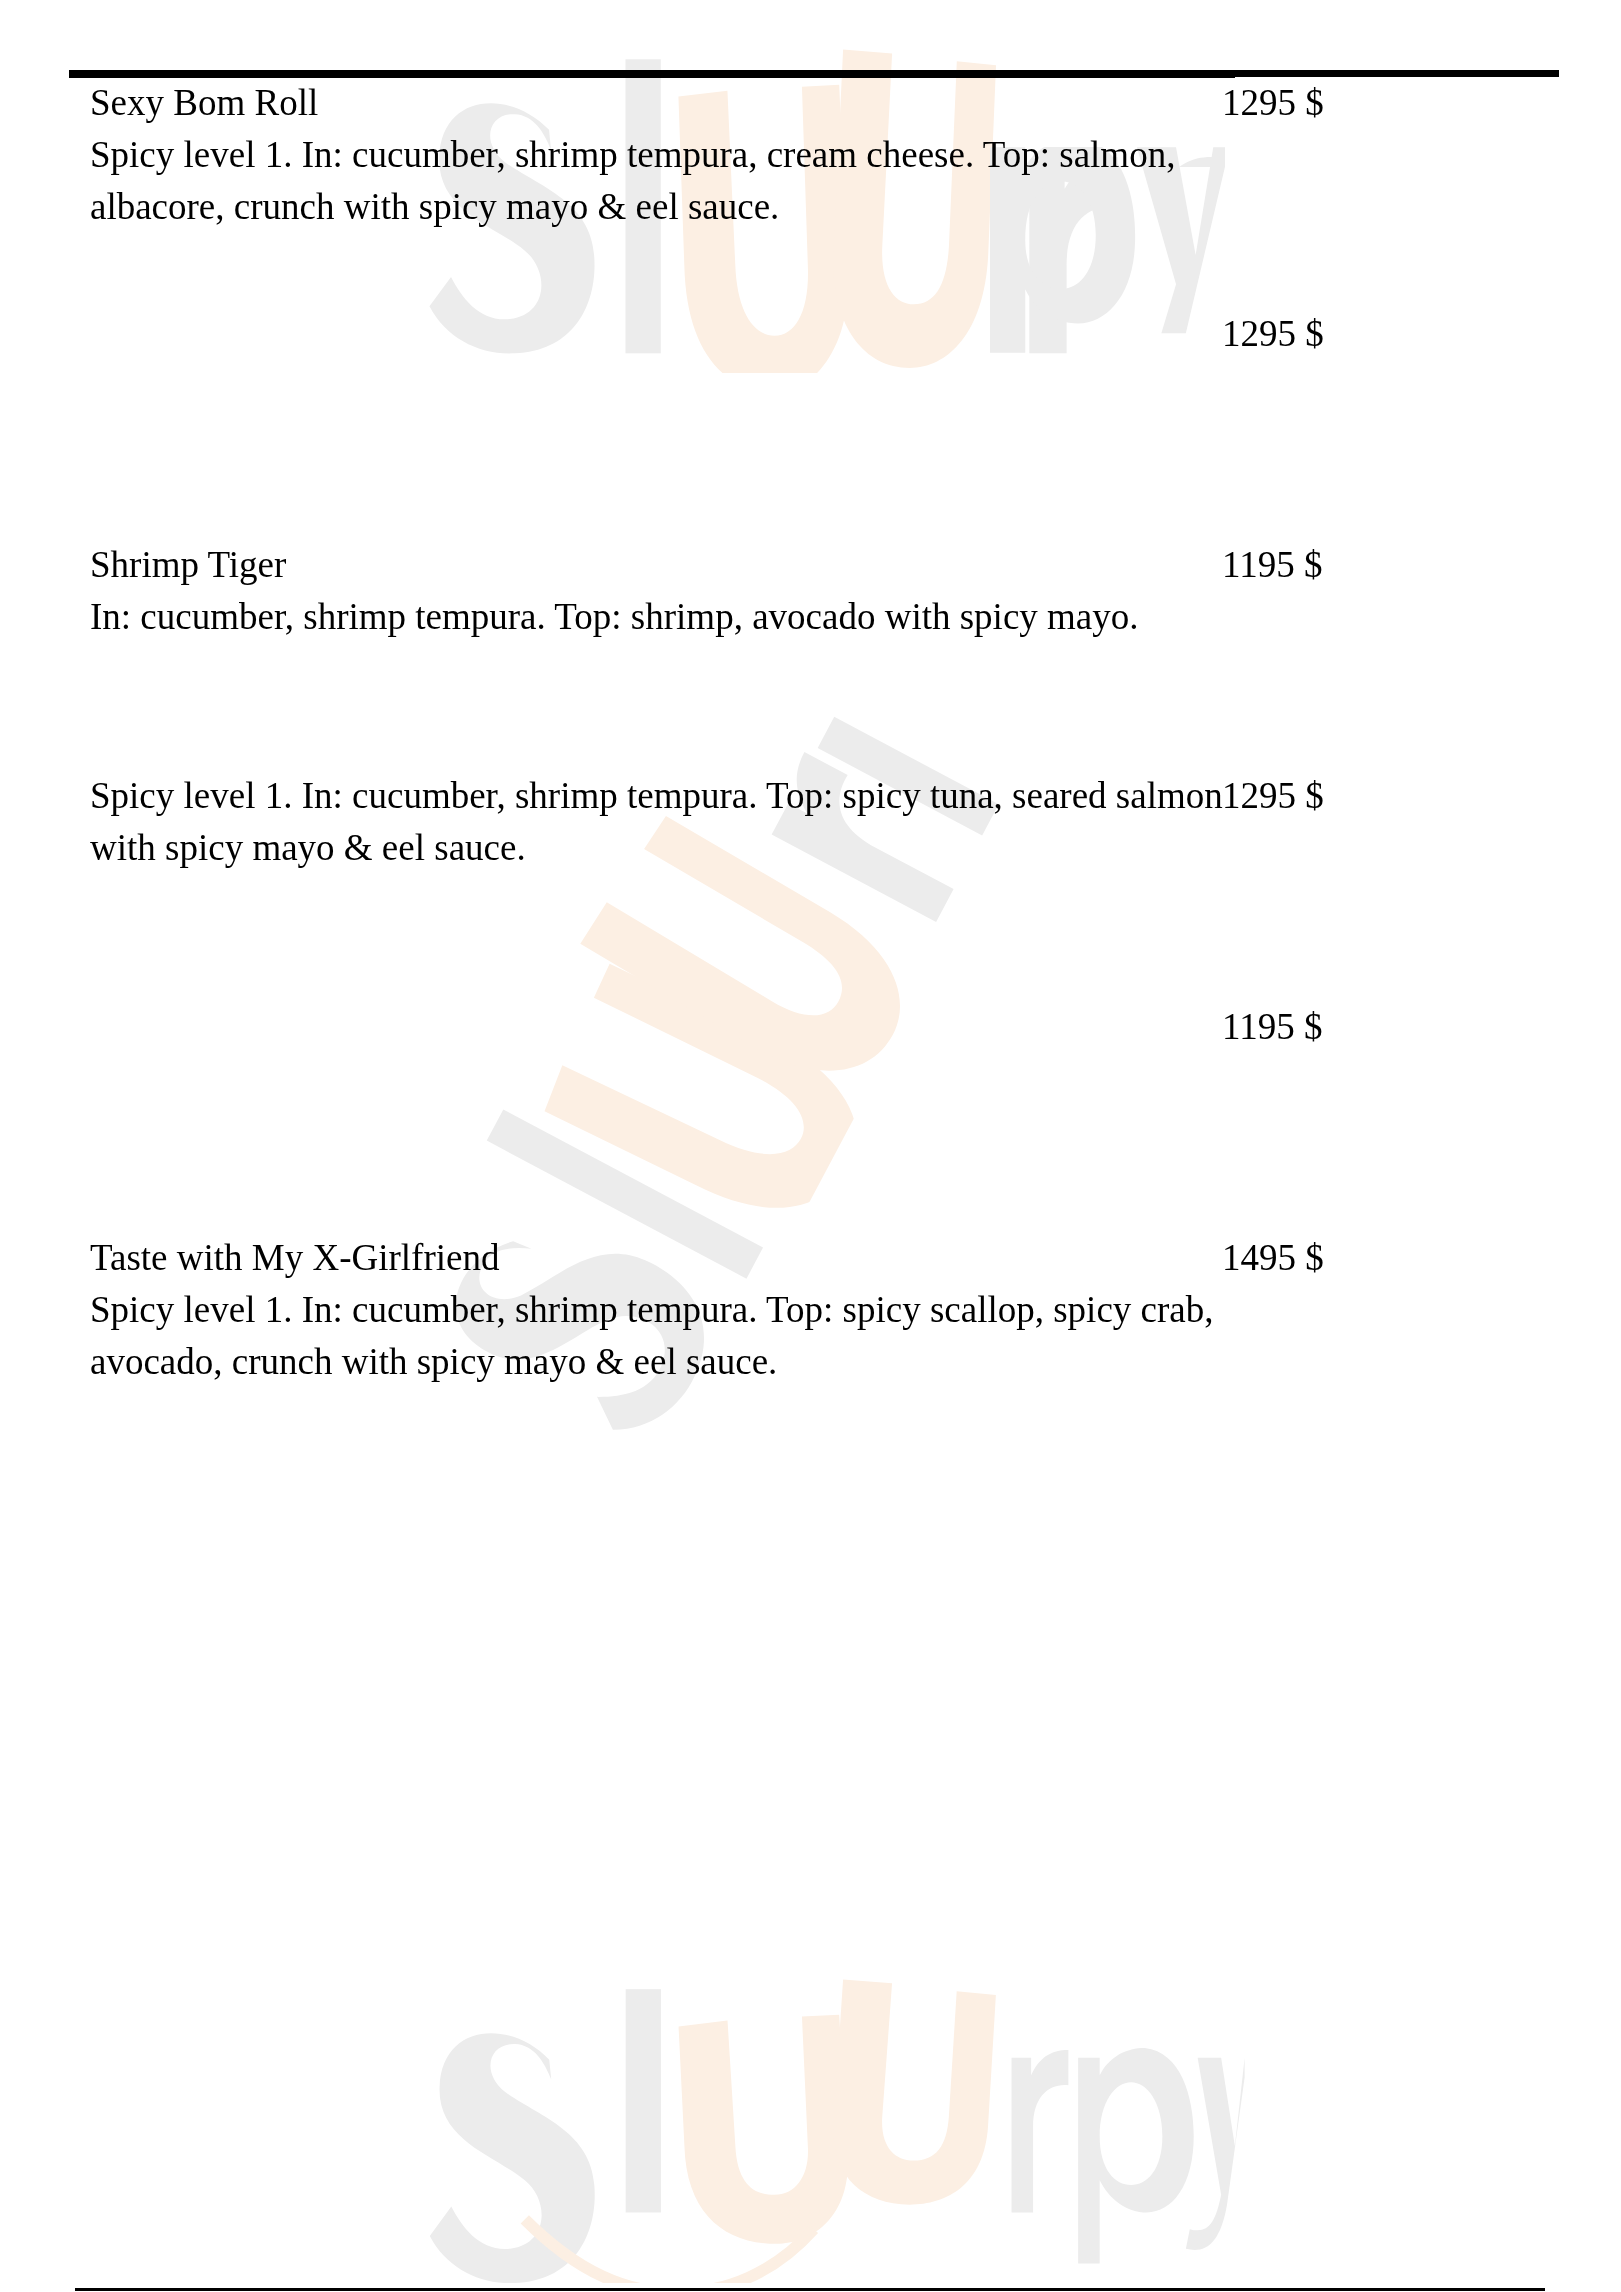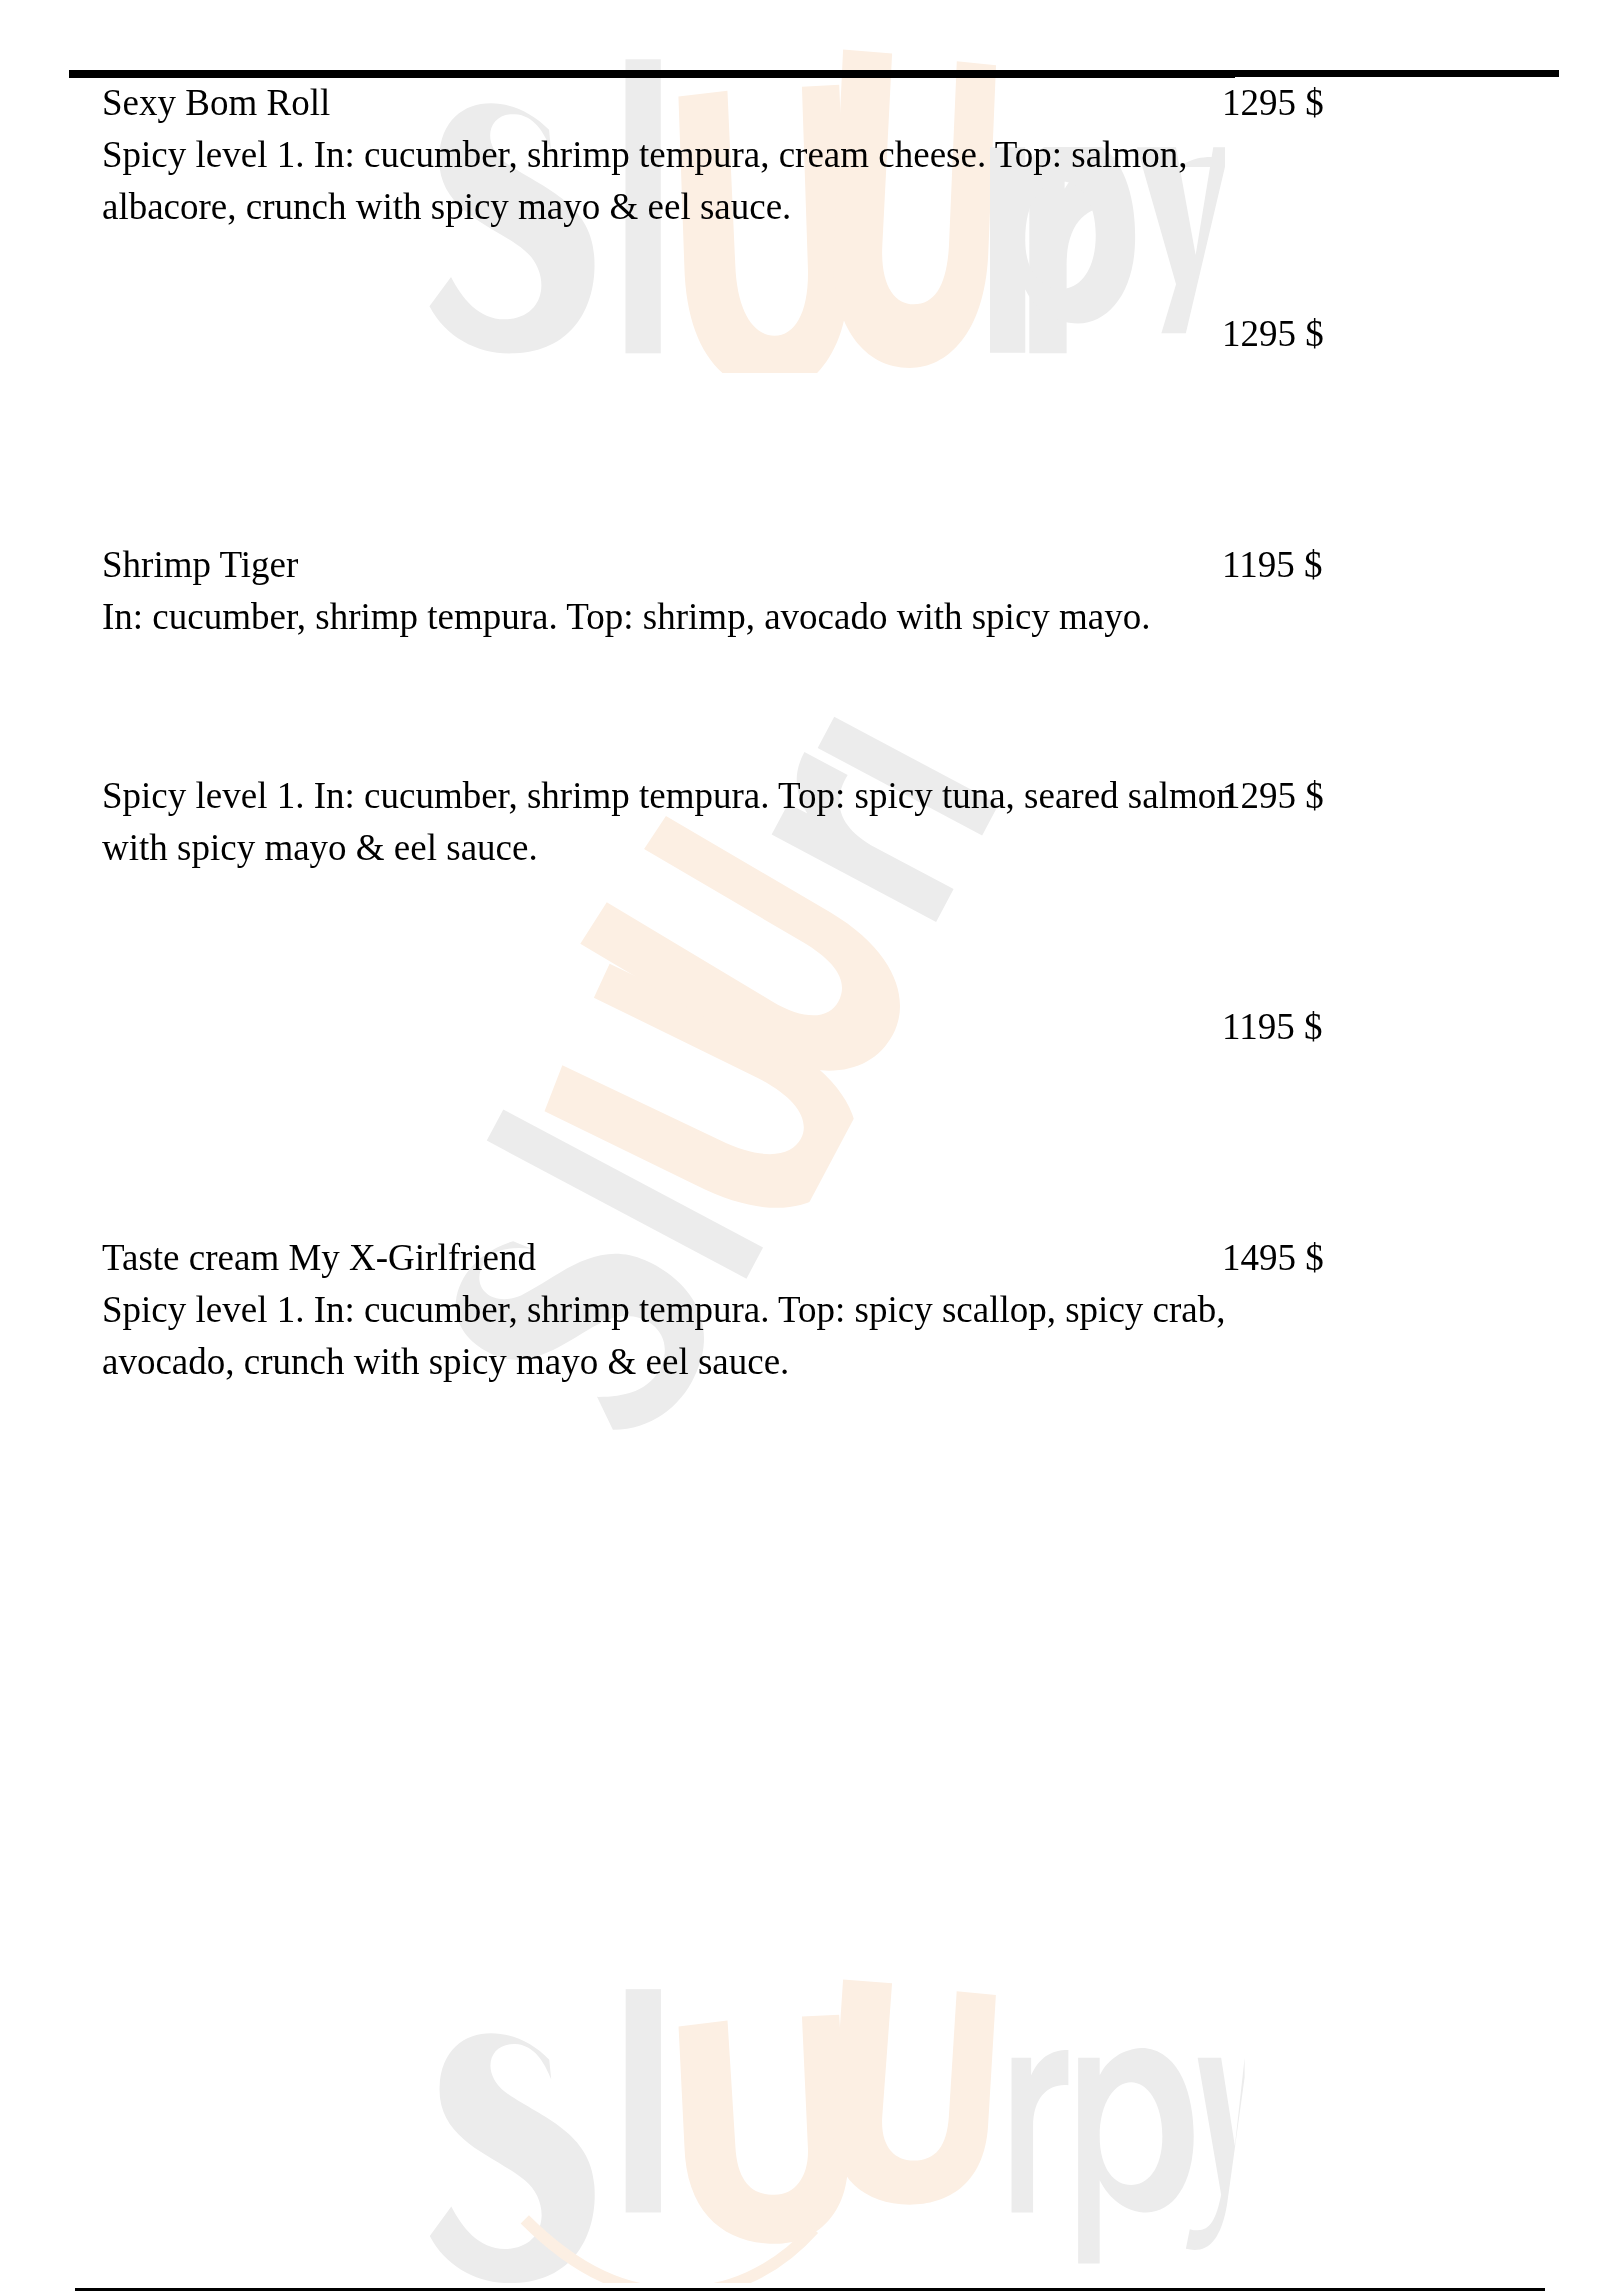--- a/index.html
+++ b/index.html
@@ -5,21 +5,21 @@
   html, body { margin:0; padding:0; background:#ffffff; }
   body { width:1621px; height:2293px; position:relative; overflow:hidden;
          font-family:"Liberation Serif","DejaVu Serif",serif; color:#000; }
   .watermark { position:absolute; pointer-events:none; z-index:0; }
   .watermark svg { display:block; }
   .rule-top { position:absolute; left:69px; top:70px; width:1490px; height:6.9px; background:#000; z-index:2; }
   .rule-top-left-ext { position:absolute; left:69px; top:70px; width:1166px; height:7.8px; background:#000; z-index:2; }
   .rule-bottom { position:absolute; left:75px; top:2288px; width:1470px; height:2.9px; background:#000; z-index:2; }
   .menu { position:absolute; left:86px; top:77px; width:1470px; z-index:3; }
   .item { position:relative; height:231px; }
-  .item-text { position:absolute; left:16px; top:0; width:1147px; font-size:37px; line-height:52px; }
+  .item-text { position:absolute; left:4px; top:0; width:1147px; font-size:37px; line-height:52px; }
   .item-name { display:block; }
   .item-desc { display:block; }
   .item-price { position:absolute; left:1136px; top:0; font-size:37px; line-height:52px; white-space:nowrap; }
 </style>
 </head>
 <body>
 
 <div class="watermark" style="left:402px; top:19.6px;">
   <svg width="843" height="353" viewBox="0 0 860 360">
     <g>
@@ -91,19 +91,19 @@
     <div class="item-text">
       <span class="item-desc">Spicy level 1. In: cucumber, shrimp tempura. Top: spicy tuna, seared salmon with spicy mayo &amp; eel sauce.</span>
     </div>
     <div class="item-price">1295 $</div>
   </div>
   <div class="item">
     <div class="item-price">1195 $</div>
   </div>
   <div class="item">
     <div class="item-text">
-      <span class="item-name">Taste cream My X-Girlfriend</span>
+      <span class="item-name">Taste with My X-Girlfriend</span>
       <span class="item-desc">Spicy level 1. In: cucumber, shrimp tempura. Top: spicy scallop, spicy crab, avocado, crunch with spicy mayo &amp; eel sauce.</span>
     </div>
     <div class="item-price">1495 $</div>
   </div>
 </div>
 
 
 </body></html>

